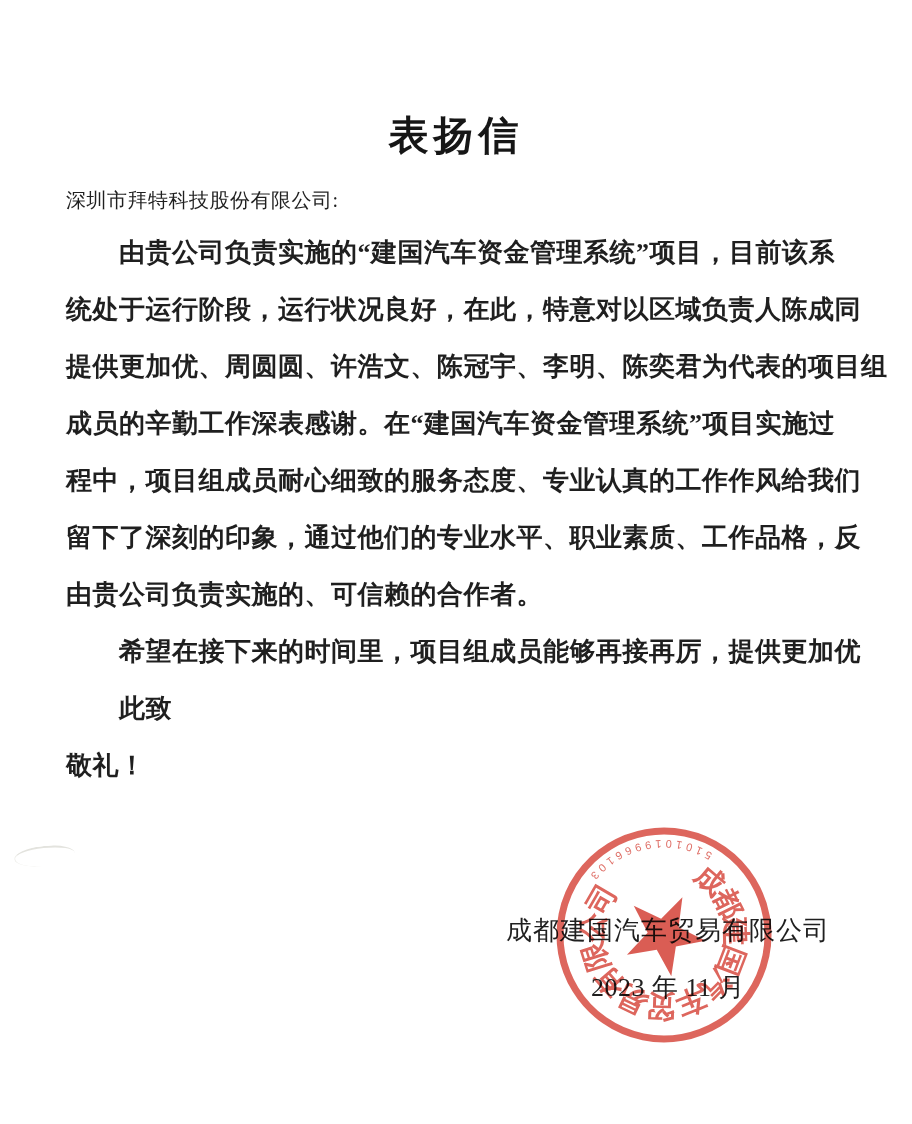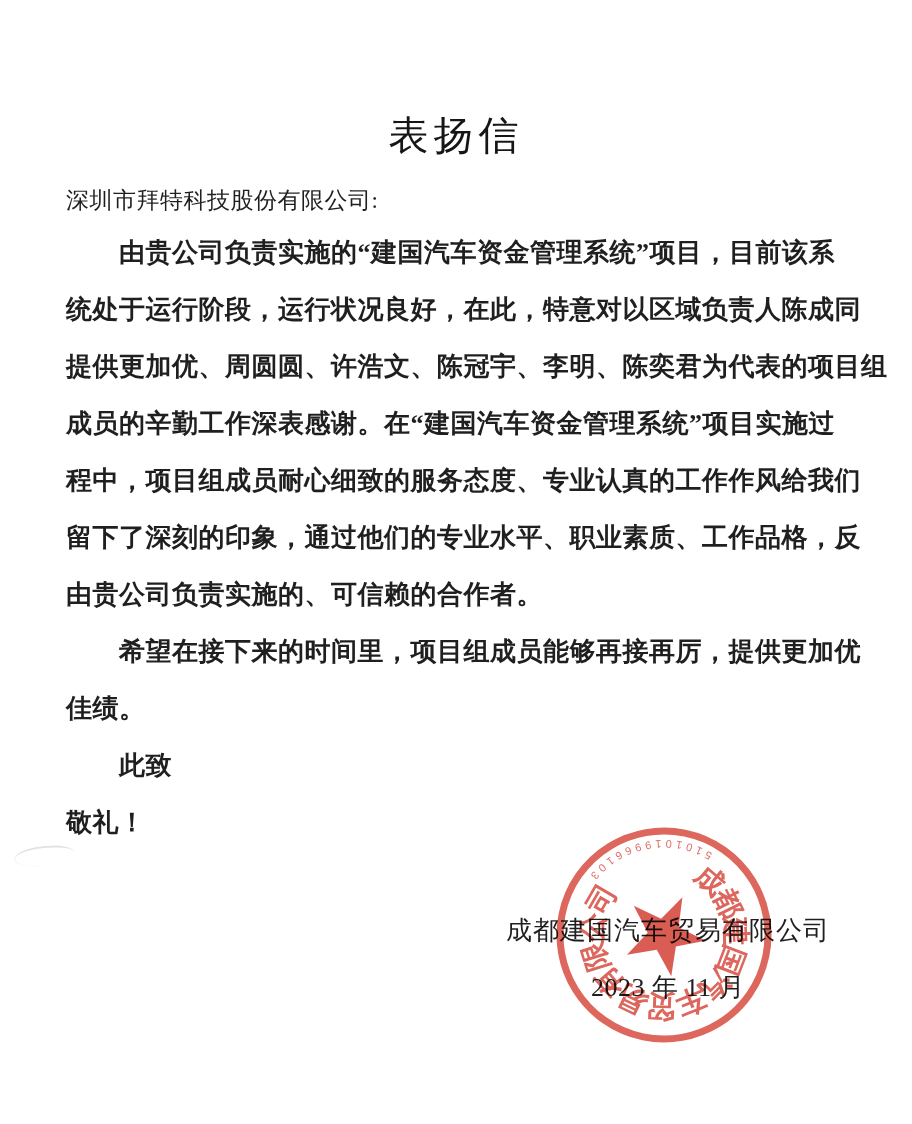--- a/index.html
+++ b/index.html
@@ -2,25 +2,25 @@
 <html><head>
 <meta charset="utf-8">
 <style>
   html,body{margin:0;padding:0;background:#ffffff;}
   .page{
     position:relative;width:912px;height:1124px;background:#ffffff;
     font-family:"Liberation Serif","DejaVu Serif",serif;color:#1f1f1f;overflow:hidden;
   }
   .title{
     position:absolute;top:108px;left:0;width:100%;text-align:center;
-    font-family:"Liberation Sans","DejaVu Sans",sans-serif;font-weight:400;
+    font-family:"Liberation Sans","DejaVu Sans",sans-serif;font-weight:700;
     font-size:40px;letter-spacing:5px;color:#161616;
   }
   .recipient{
-    position:absolute;top:172px;left:66px;font-size:23px;line-height:57px;
+    position:absolute;top:172px;left:66px;font-size:20px;line-height:57px;
     letter-spacing:.5px;white-space:pre;
   }
   .letter-body{
     position:absolute;top:224px;left:66px;width:790px;
     font-size:26px;line-height:57px;
   }
   .body-line{white-space:pre;letter-spacing:.5px;font-weight:bold;}
   .signature{
     position:absolute;top:902px;right:82px;text-align:center;
     font-size:26px;line-height:57px;
@@ -49,21 +49,20 @@
 
   <div class="letter-body">
       <div class="body-line">　　由贵公司负责实施的“建国汽车资金管理系统”项目，目前该系</div>
       <div class="body-line">统处于运行阶段，运行状况良好，在此，特意对以区域负责人陈成同</div>
       <div class="body-line">提供更加优、周圆圆、许浩文、陈冠宇、李明、陈奕君为代表的项目组</div>
       <div class="body-line">成员的辛勤工作深表感谢。在“建国汽车资金管理系统”项目实施过</div>
       <div class="body-line">程中，项目组成员耐心细致的服务态度、专业认真的工作作风给我们</div>
       <div class="body-line">留下了深刻的印象，通过他们的专业水平、职业素质、工作品格，反</div>
       <div class="body-line">由贵公司负责实施的、可信赖的合作者。</div>
       <div class="body-line">　　希望在接下来的时间里，项目组成员能够再接再厉，提供更加优</div>
-      <div class="body-line">佳绩。</div>
       <div class="body-line">　　此致</div>
       <div class="body-line">敬礼！</div>
     </div>
 
   <div class="signature">
     <div class="signature-company">成都建国汽车贸易有限公司</div>
     <div class="signature-date">2023 年 11 月</div>
   </div>
 
   <div class="seal">

